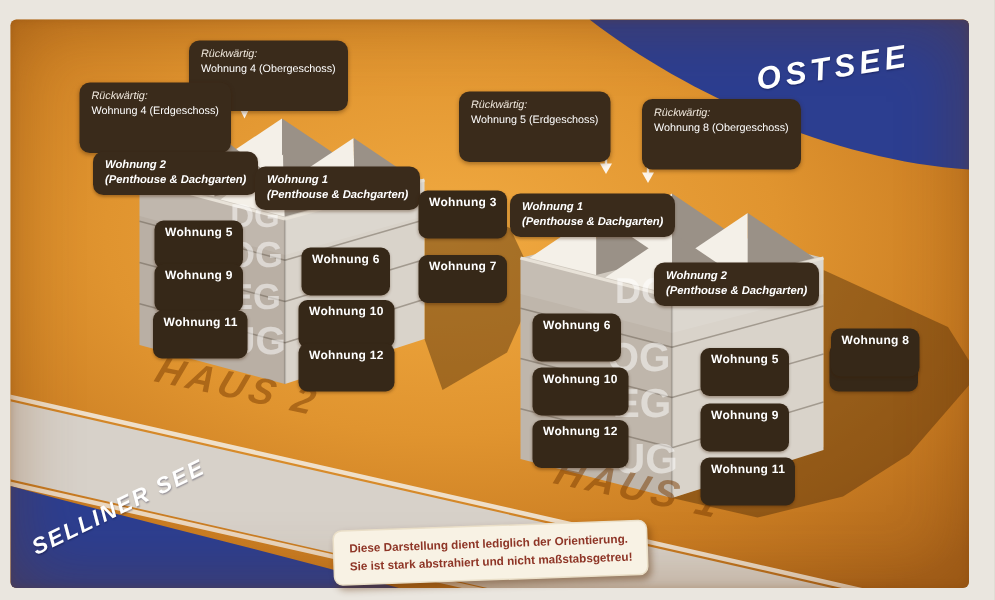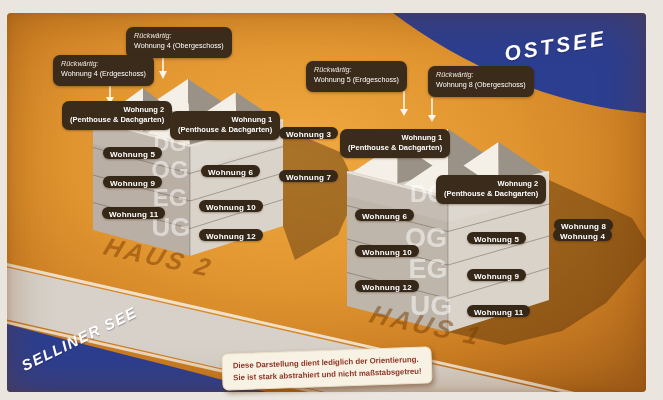--- a/index.html
+++ b/index.html
@@ -2,28 +2,28 @@
 <html><head>
 <meta charset="utf-8">
 <style>
   html,body{margin:0;padding:0;background:#d9d5ce;}
   .page{position:relative;width:663px;height:400px;overflow:hidden;
         background:#eae6df;font-family:"Liberation Sans",sans-serif;}
   .scene-svg{position:absolute;left:0;top:0;}
   .vignette{position:absolute;left:7px;top:13px;width:639px;height:379px;border-radius:4px;
         box-shadow:inset 0 0 46px rgba(115,58,8,.38), inset 0 0 6px rgba(115,58,8,.25);pointer-events:none;}
   .pill{position:absolute;background:#362818;color:#fff;font-weight:bold;font-size:8px;
-        padding:3px 7px 0;border-radius:6px;white-space:nowrap;letter-spacing:.2px;
+        padding:3px 7px 20px;border-radius:6px;white-space:nowrap;letter-spacing:.2px;
         box-shadow:0 1px 2px rgba(60,30,0,.35);}
-  .roof-label{position:absolute;background:#3a2b1b;color:#fff;font-size:7.5px;text-align:right;
+  .roof-label{position:absolute;background:#3a2b1b;color:#fff;font-size:7.5px;text-align:left;
         padding:4px 8px 5px;border-radius:7px;white-space:nowrap;line-height:1.35;
-        box-shadow:0 1px 2px rgba(60,30,0,.35);}
+        box-shadow:0 1px 2px rgba(60,30,0,.35);font-style:italic;}
   .roof-label .nm{font-weight:bold;}
   .callout{position:absolute;background:#3a2b1b;color:#fff;font-size:7.2px;
-        padding:4px 8px 7px;border-radius:7px;white-space:nowrap;line-height:1.4;
+        padding:4px 8px 23px;border-radius:7px;white-space:nowrap;line-height:1.4;
         box-shadow:0 1px 3px rgba(60,30,0,.4);}
   .callout .pre{font-style:italic;color:#f0e8dd;}
   .callout .lbl{font-weight:normal;}
   .sea{position:absolute;color:#fff;font-weight:bold;font-style:italic;white-space:nowrap;
         text-shadow:0 1px 1px rgba(0,0,40,.3);}
   .sea.north{left:504px;top:34px;font-size:21px;letter-spacing:3px;transform:rotate(-9deg);}
   .sea.south{left:16px;top:330px;font-size:15px;letter-spacing:1.5px;transform:rotate(-26deg);}
   .disclaimer{position:absolute;left:222px;top:350px;background:#f8f2e4;color:#8e3526;
         font-weight:bold;font-size:7.8px;line-height:1.5;padding:6px 10px;border-radius:6px;
         border:1px solid #eadfc8;transform:rotate(-2deg);text-align:left;

